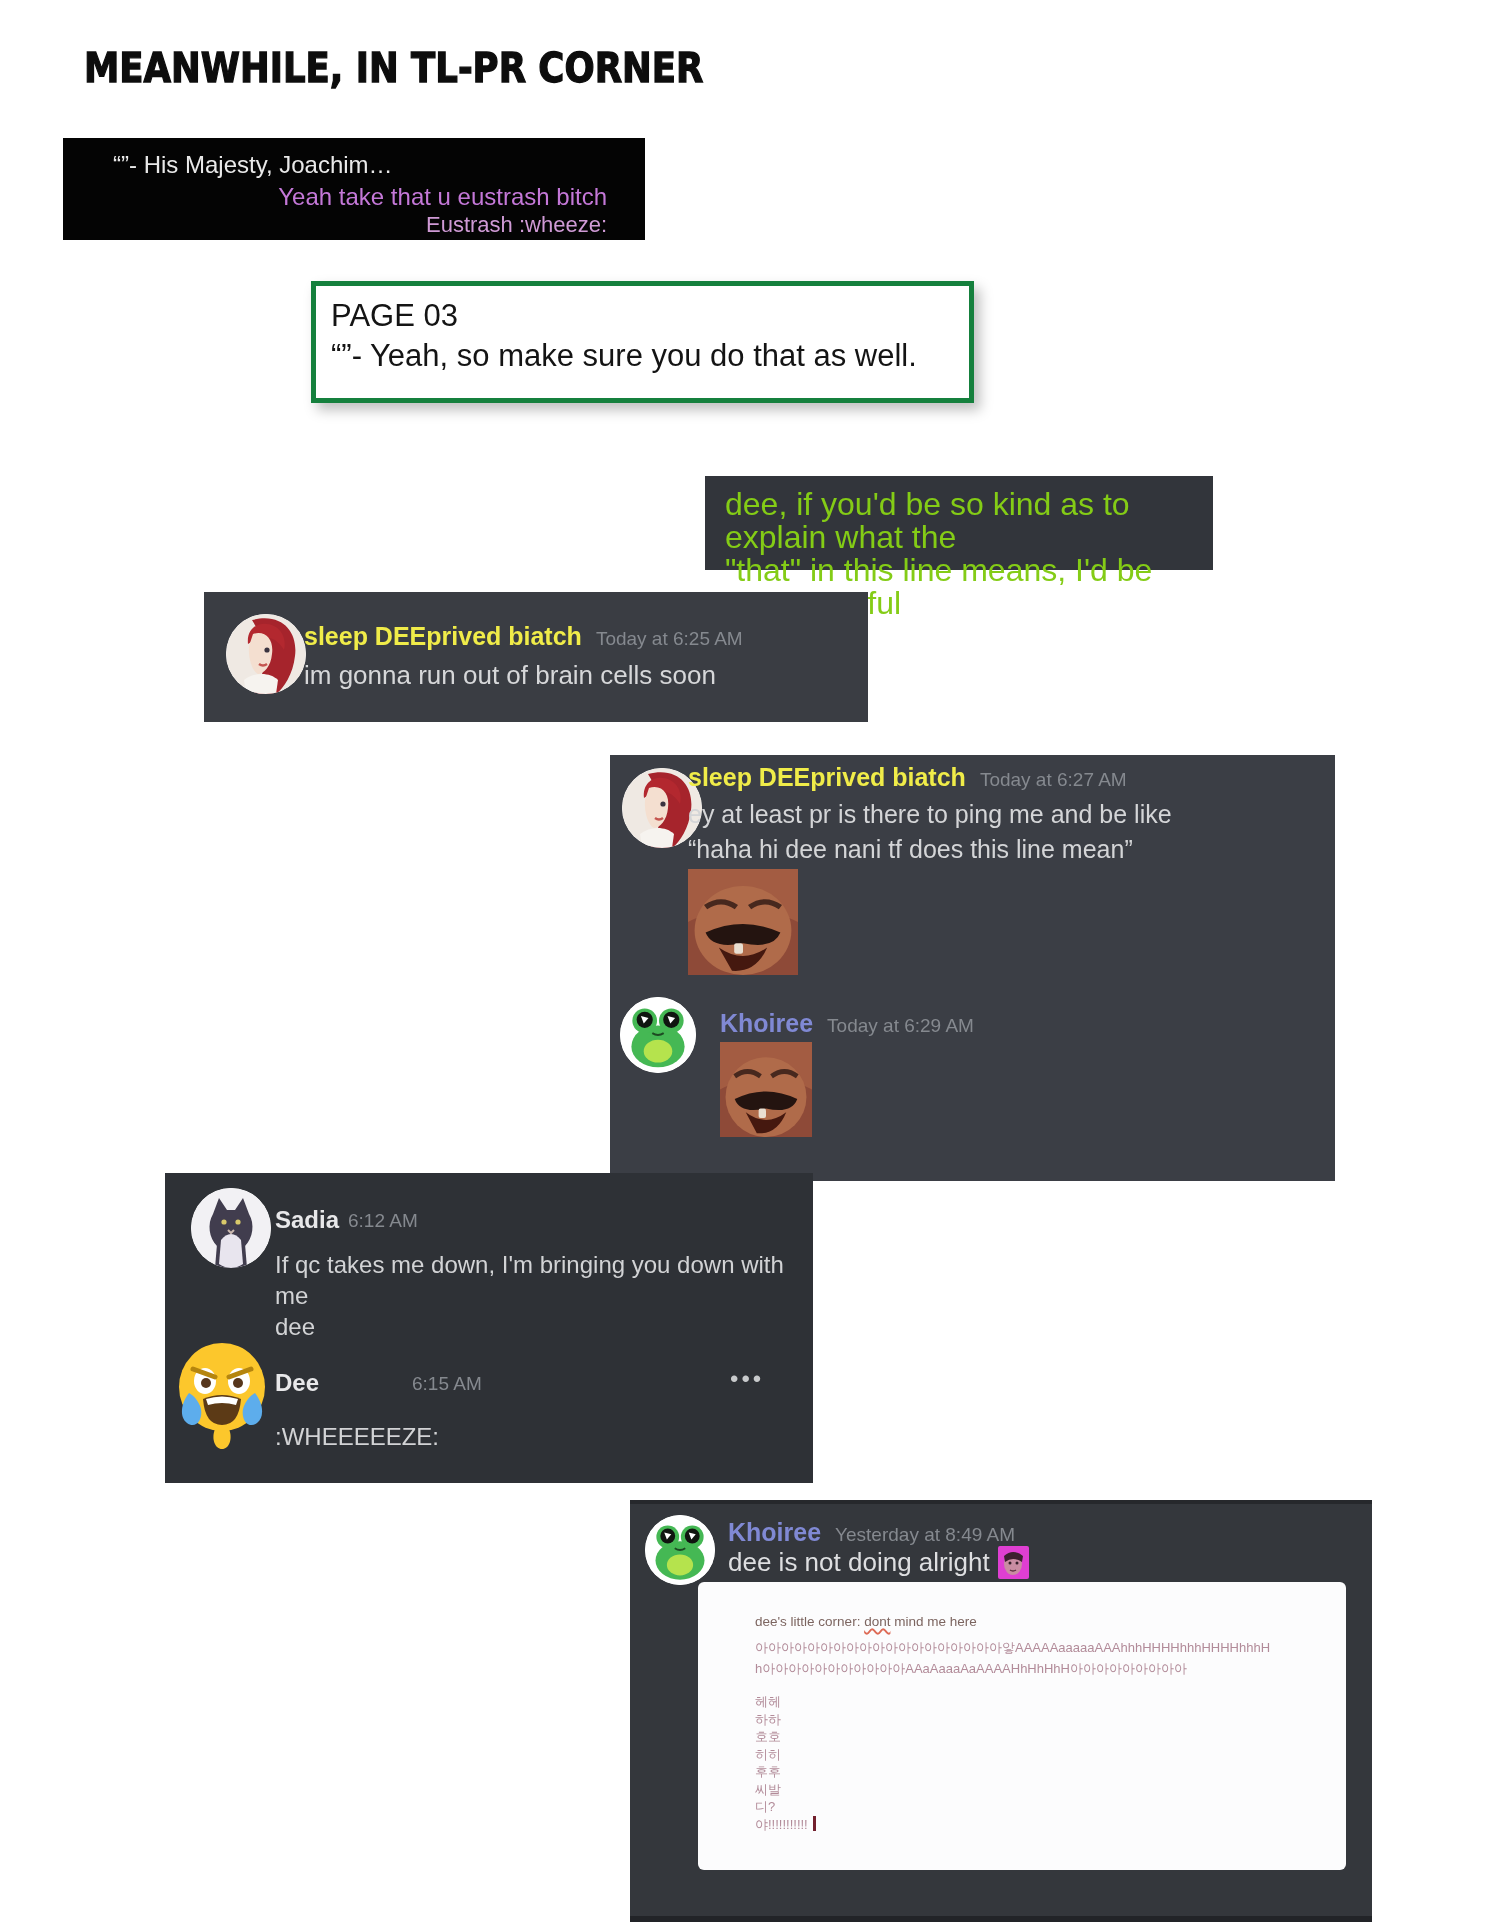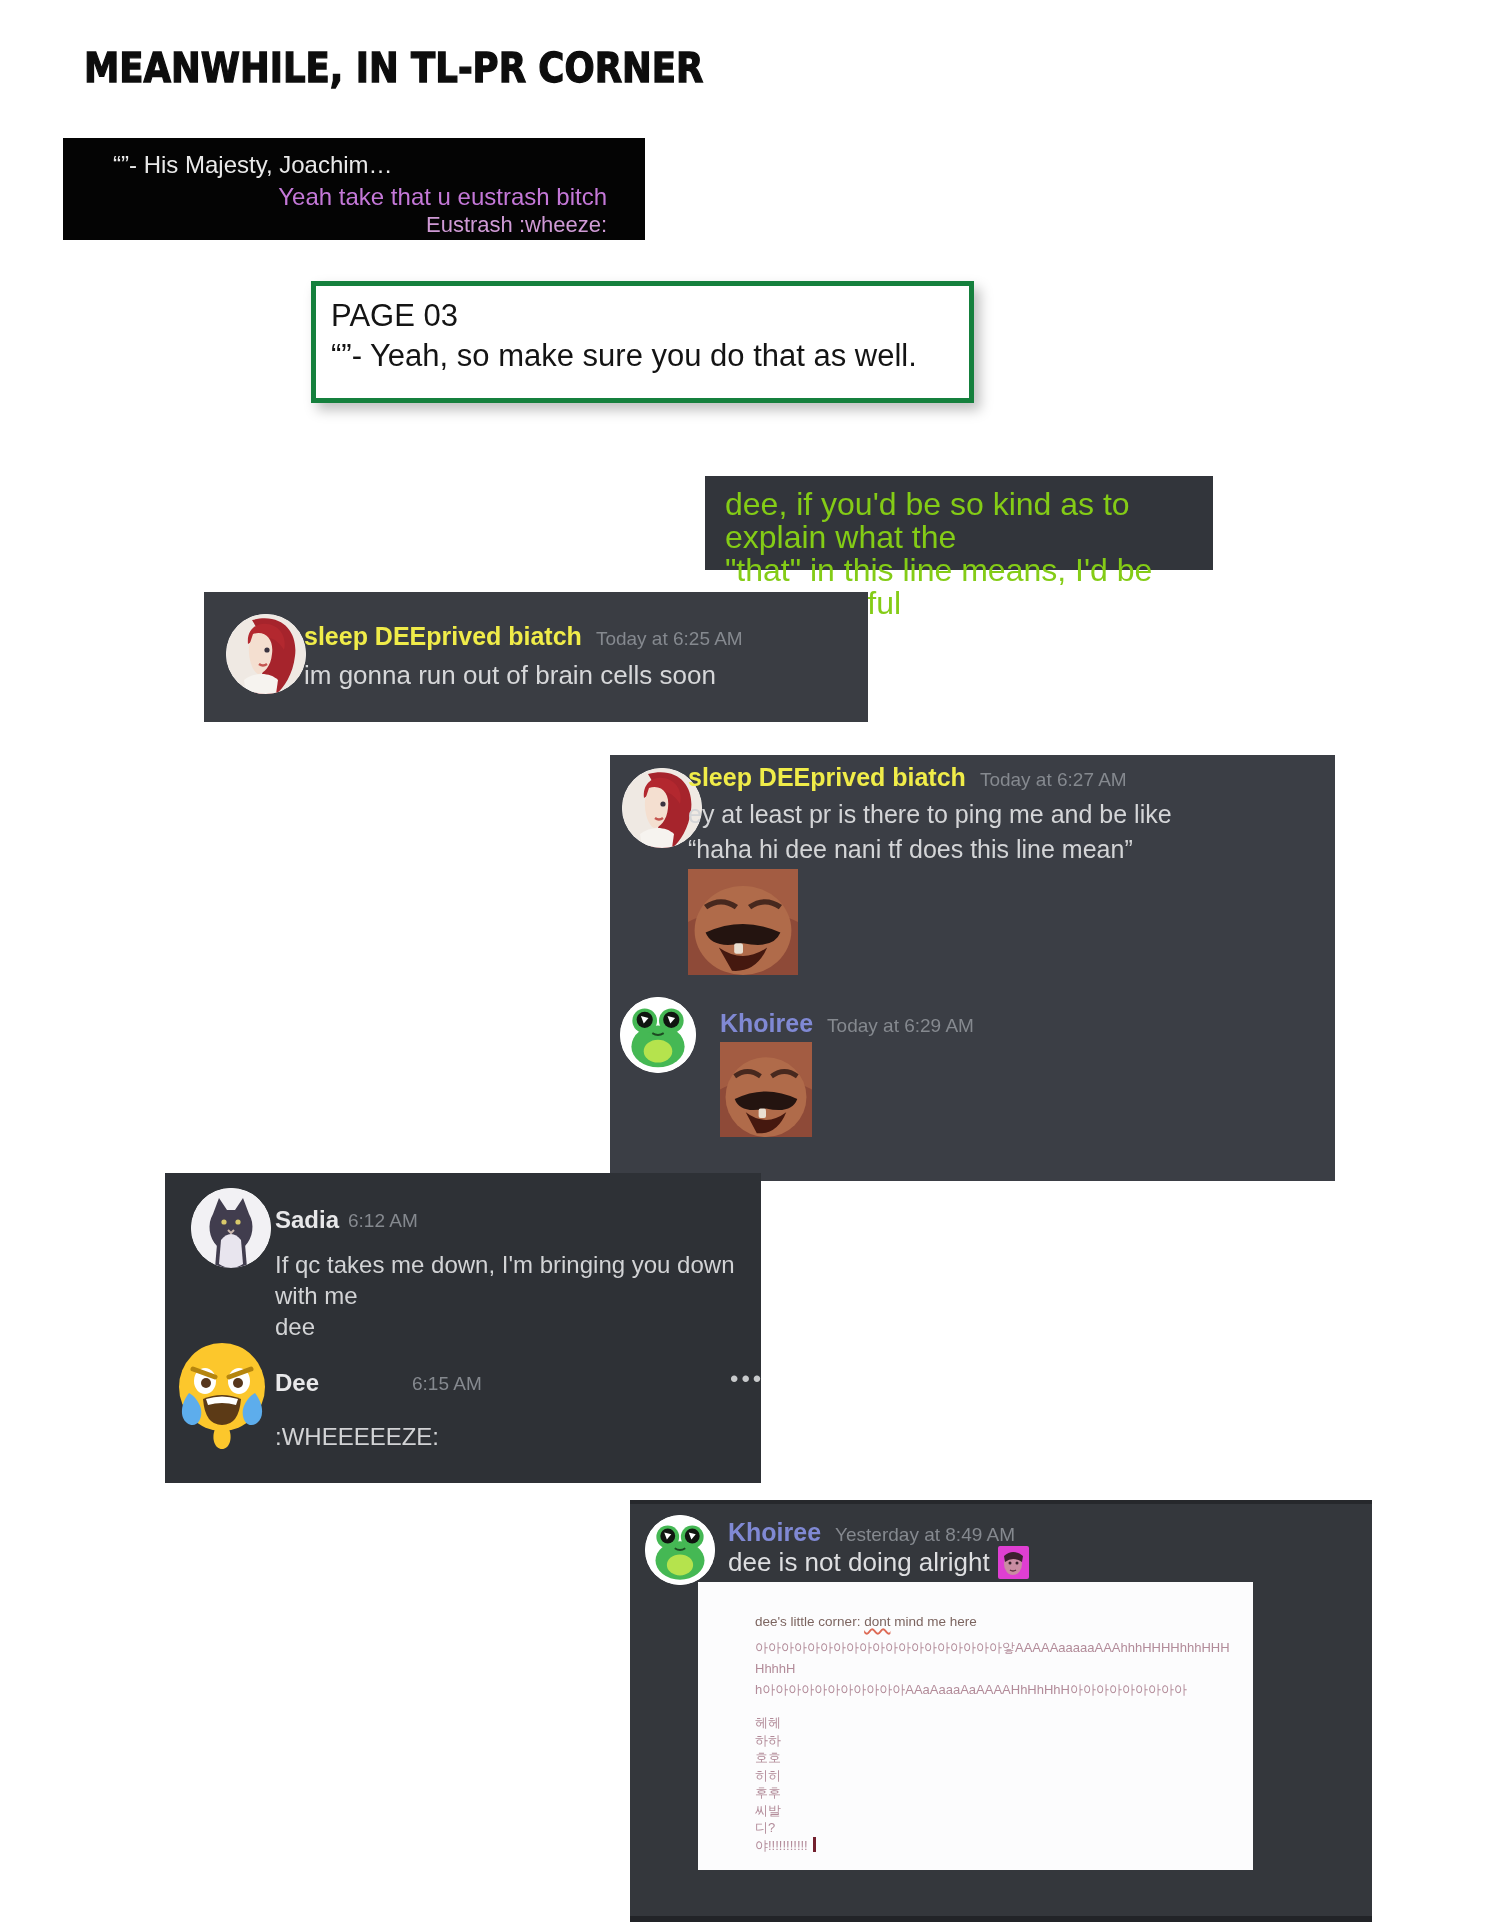--- a/index.html
+++ b/index.html
@@ -53,40 +53,40 @@
   #msg2{left:610px;top:755px;width:725px;height:426px;background:#3b3e45;}
   #msg2 .avatar{left:12px;top:13px;width:80px;height:80px;}
   #msg2 .hrow{left:78px;top:8px;}
   #msg2 .body{left:78px;top:42px;font-size:25px;line-height:35px;color:#d4d5d7;}
   #msg2 .meme1{left:78px;top:114px;width:110px;height:106px;}
   #msg2 .avatar2{left:10px;top:242px;width:76px;height:76px;}
   #msg2 .hrow2{left:110px;top:254px;}
   #msg2 .meme2{left:110px;top:287px;width:92px;height:95px;}
 
   
-  #msg3{left:165px;top:1173px;width:596px;height:310px;background:#2e3136;}
+  #msg3{left:165px;top:1173px;width:648px;height:310px;background:#2e3136;}
   #msg3 .avatar{left:26px;top:15px;width:80px;height:80px;}
   #msg3 .name1{left:110px;top:33px;font-size:24px;}
   #msg3 .ts1{left:183px;top:37px;}
   #msg3 .body1{left:110px;top:76px;font-size:24px;line-height:31px;color:#d2d3d5;}
   #msg3 .emoji{left:10px;top:168px;width:95px;height:112px;}
   #msg3 .name2{left:110px;top:196px;font-size:24px;}
   #msg3 .ts2{left:247px;top:200px;}
   #msg3 .dots{left:565px;top:192px;font-size:24px;color:#c8cacc;letter-spacing:3px;}
   #msg3 .body2{left:110px;top:250px;font-size:24px;color:#d2d3d5;}
 
   
   #msg4{left:630px;top:1500px;width:742px;height:412px;background:#34373c;
         border-top:4px solid #26282c;border-bottom:6px solid #222428;}
   #msg4 .avatar{left:15px;top:11px;width:70px;height:70px;}
   #msg4 .hrow{left:98px;top:14px;}
   #msg4 .mrow{left:98px;top:42px;display:flex;align-items:center;gap:8px;}
   #msg4 .mrow .mtext{position:static;font-size:26px;color:#dedfe1;}
   #msg4 .emote{width:31px;height:33px;}
-  #embed{left:68px;top:78px;width:555px;height:288px;background:#fcfcfd;border-radius:0;}
+  #embed{left:68px;top:78px;width:648px;height:288px;background:#fcfcfd;border-radius:6px;}
   #embed .inner{position:absolute;left:57px;top:32px;right:16px;}
   #embed .t1{font-size:13.5px;color:#7c6560;}
   #embed .mark{text-decoration:underline wavy #dd6a55;text-decoration-thickness:1.5px;text-underline-offset:2px;}
   #embed .scream{margin-top:8px;font-size:13px;line-height:21px;color:#b28b99;word-break:break-all;}
   #embed .laughs{margin-top:14px;font-size:13px;line-height:17.5px;color:#b28b99;}
   #embed .cursor{display:inline-block;width:3.5px;height:15px;background:#73202e;
                  margin-left:5px;vertical-align:-2px;}
 </style>
 </head>
 <body>

